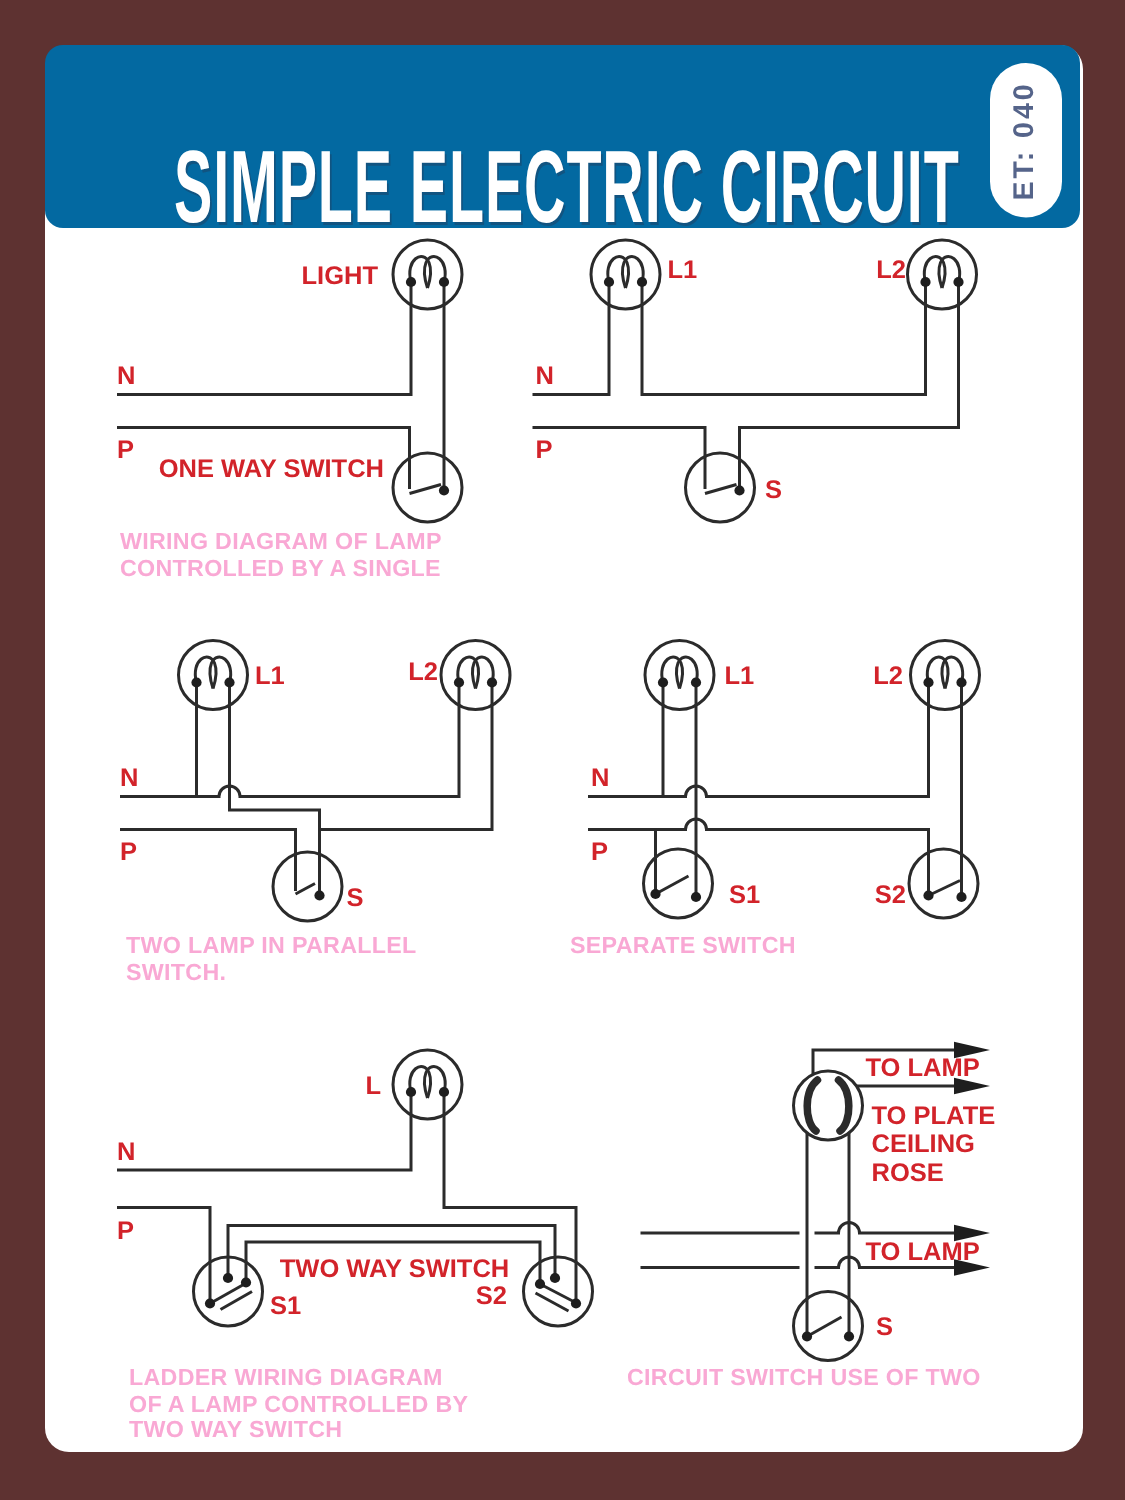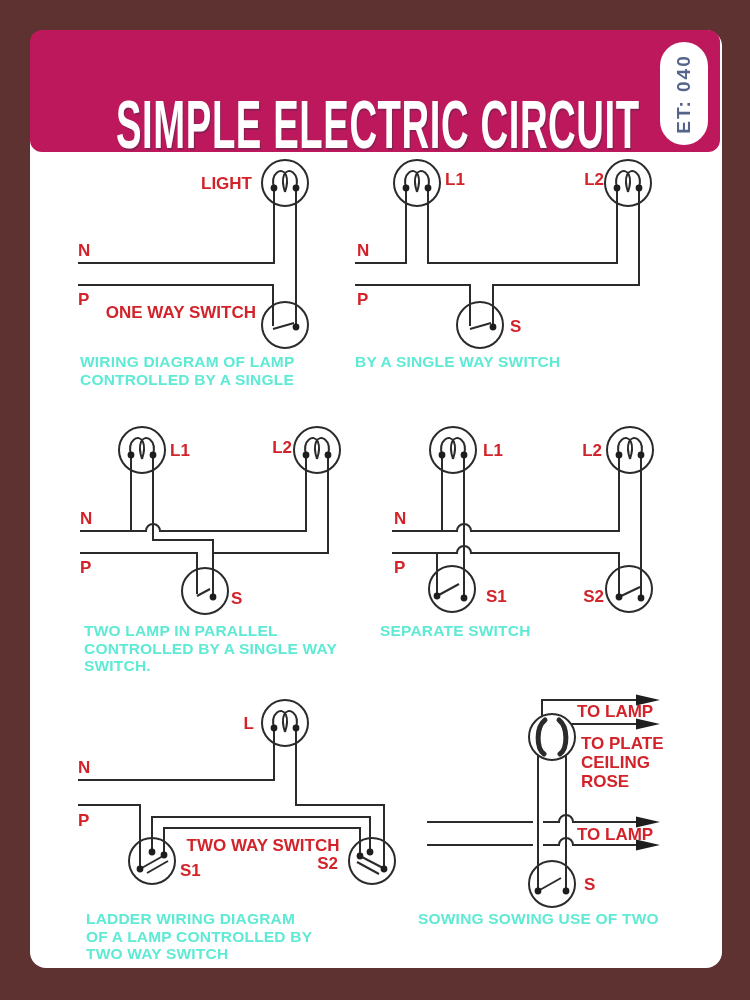--- a/index.html
+++ b/index.html
@@ -8,21 +8,21 @@
     background:#5E3231;
     font-family:"Liberation Sans", sans-serif;
     position:relative;overflow:hidden;
   }
   .panel{
     position:absolute;left:30px;top:30px;width:692px;height:938px;
     background:#FFFFFF;border-radius:16px;
   }
   .header{
     position:absolute;left:30px;top:30px;width:690px;height:122px;
-    background:#be185d;border-radius:12px;
+    background:#0369a1;border-radius:12px;
   }
   .title{
     position:absolute;left:86px;top:60px;
     color:#FFFFFF;font-weight:bold;font-size:66px;line-height:1;
     white-space:nowrap;letter-spacing:1px;
     transform:scale(0.58,1.04);transform-origin:left top;
     text-shadow:2px 2px 0 rgba(45,45,70,0.35);
   }
   .code-pill{
     position:absolute;left:630px;top:12px;width:48px;height:103px;
@@ -36,21 +36,21 @@
   svg.circuits{position:absolute;left:0;top:0;width:750px;height:1000px;}
   svg .stroke{stroke:#2B2B2B;stroke-width:2;fill:none;}
   svg .thick{stroke:#2B2B2B;stroke-width:5;fill:none;stroke-linecap:round;}
   svg .dot{fill:#1E1E1E;stroke:none;}
   svg .arrow{fill:#1E1E1E;stroke:none;}
   svg text{
     font-family:"Liberation Sans", sans-serif;
     font-weight:bold;font-size:17px;fill:#D2232A;
   }
   .caption{
-    position:absolute;color:#5eead4;font-weight:bold;
+    position:absolute;color:#f9a8d4;font-weight:bold;
     font-size:15.5px;line-height:17.5px;letter-spacing:0.2px;
     white-space:nowrap;
   }
 </style>
 </head>
 <body>
 
 <div class="panel"></div>
 
 <div class="header">
@@ -229,30 +229,28 @@
     <text x="577" y="840">TO LAMP</text>
     <text x="584" y="890">S</text>
   </g>
 </svg>
 
 <div class="caption" style="left:80px;top:353px;">
   <div>WIRING DIAGRAM OF LAMP</div>
   <div>CONTROLLED BY A SINGLE</div>
 </div>
 <div class="caption" style="left:355px;top:353px;">
-  <div>BY A SINGLE WAY SWITCH</div>
 </div>
 <div class="caption" style="left:84px;top:622px;">
   <div>TWO LAMP IN PARALLEL</div>
-  <div>CONTROLLED BY A SINGLE WAY</div>
   <div>SWITCH.</div>
 </div>
 <div class="caption" style="left:380px;top:622px;">
   <div>SEPARATE SWITCH</div>
 </div>
 <div class="caption" style="left:86px;top:910px;">
   <div>LADDER WIRING DIAGRAM</div>
   <div>OF A LAMP CONTROLLED BY</div>
   <div>TWO WAY SWITCH</div>
 </div>
 <div class="caption" style="left:418px;top:910px;">
-  <div>SOWING SOWING USE OF TWO</div>
+  <div>CIRCUIT SWITCH USE OF TWO</div>
 </div>
 
 </body></html>

